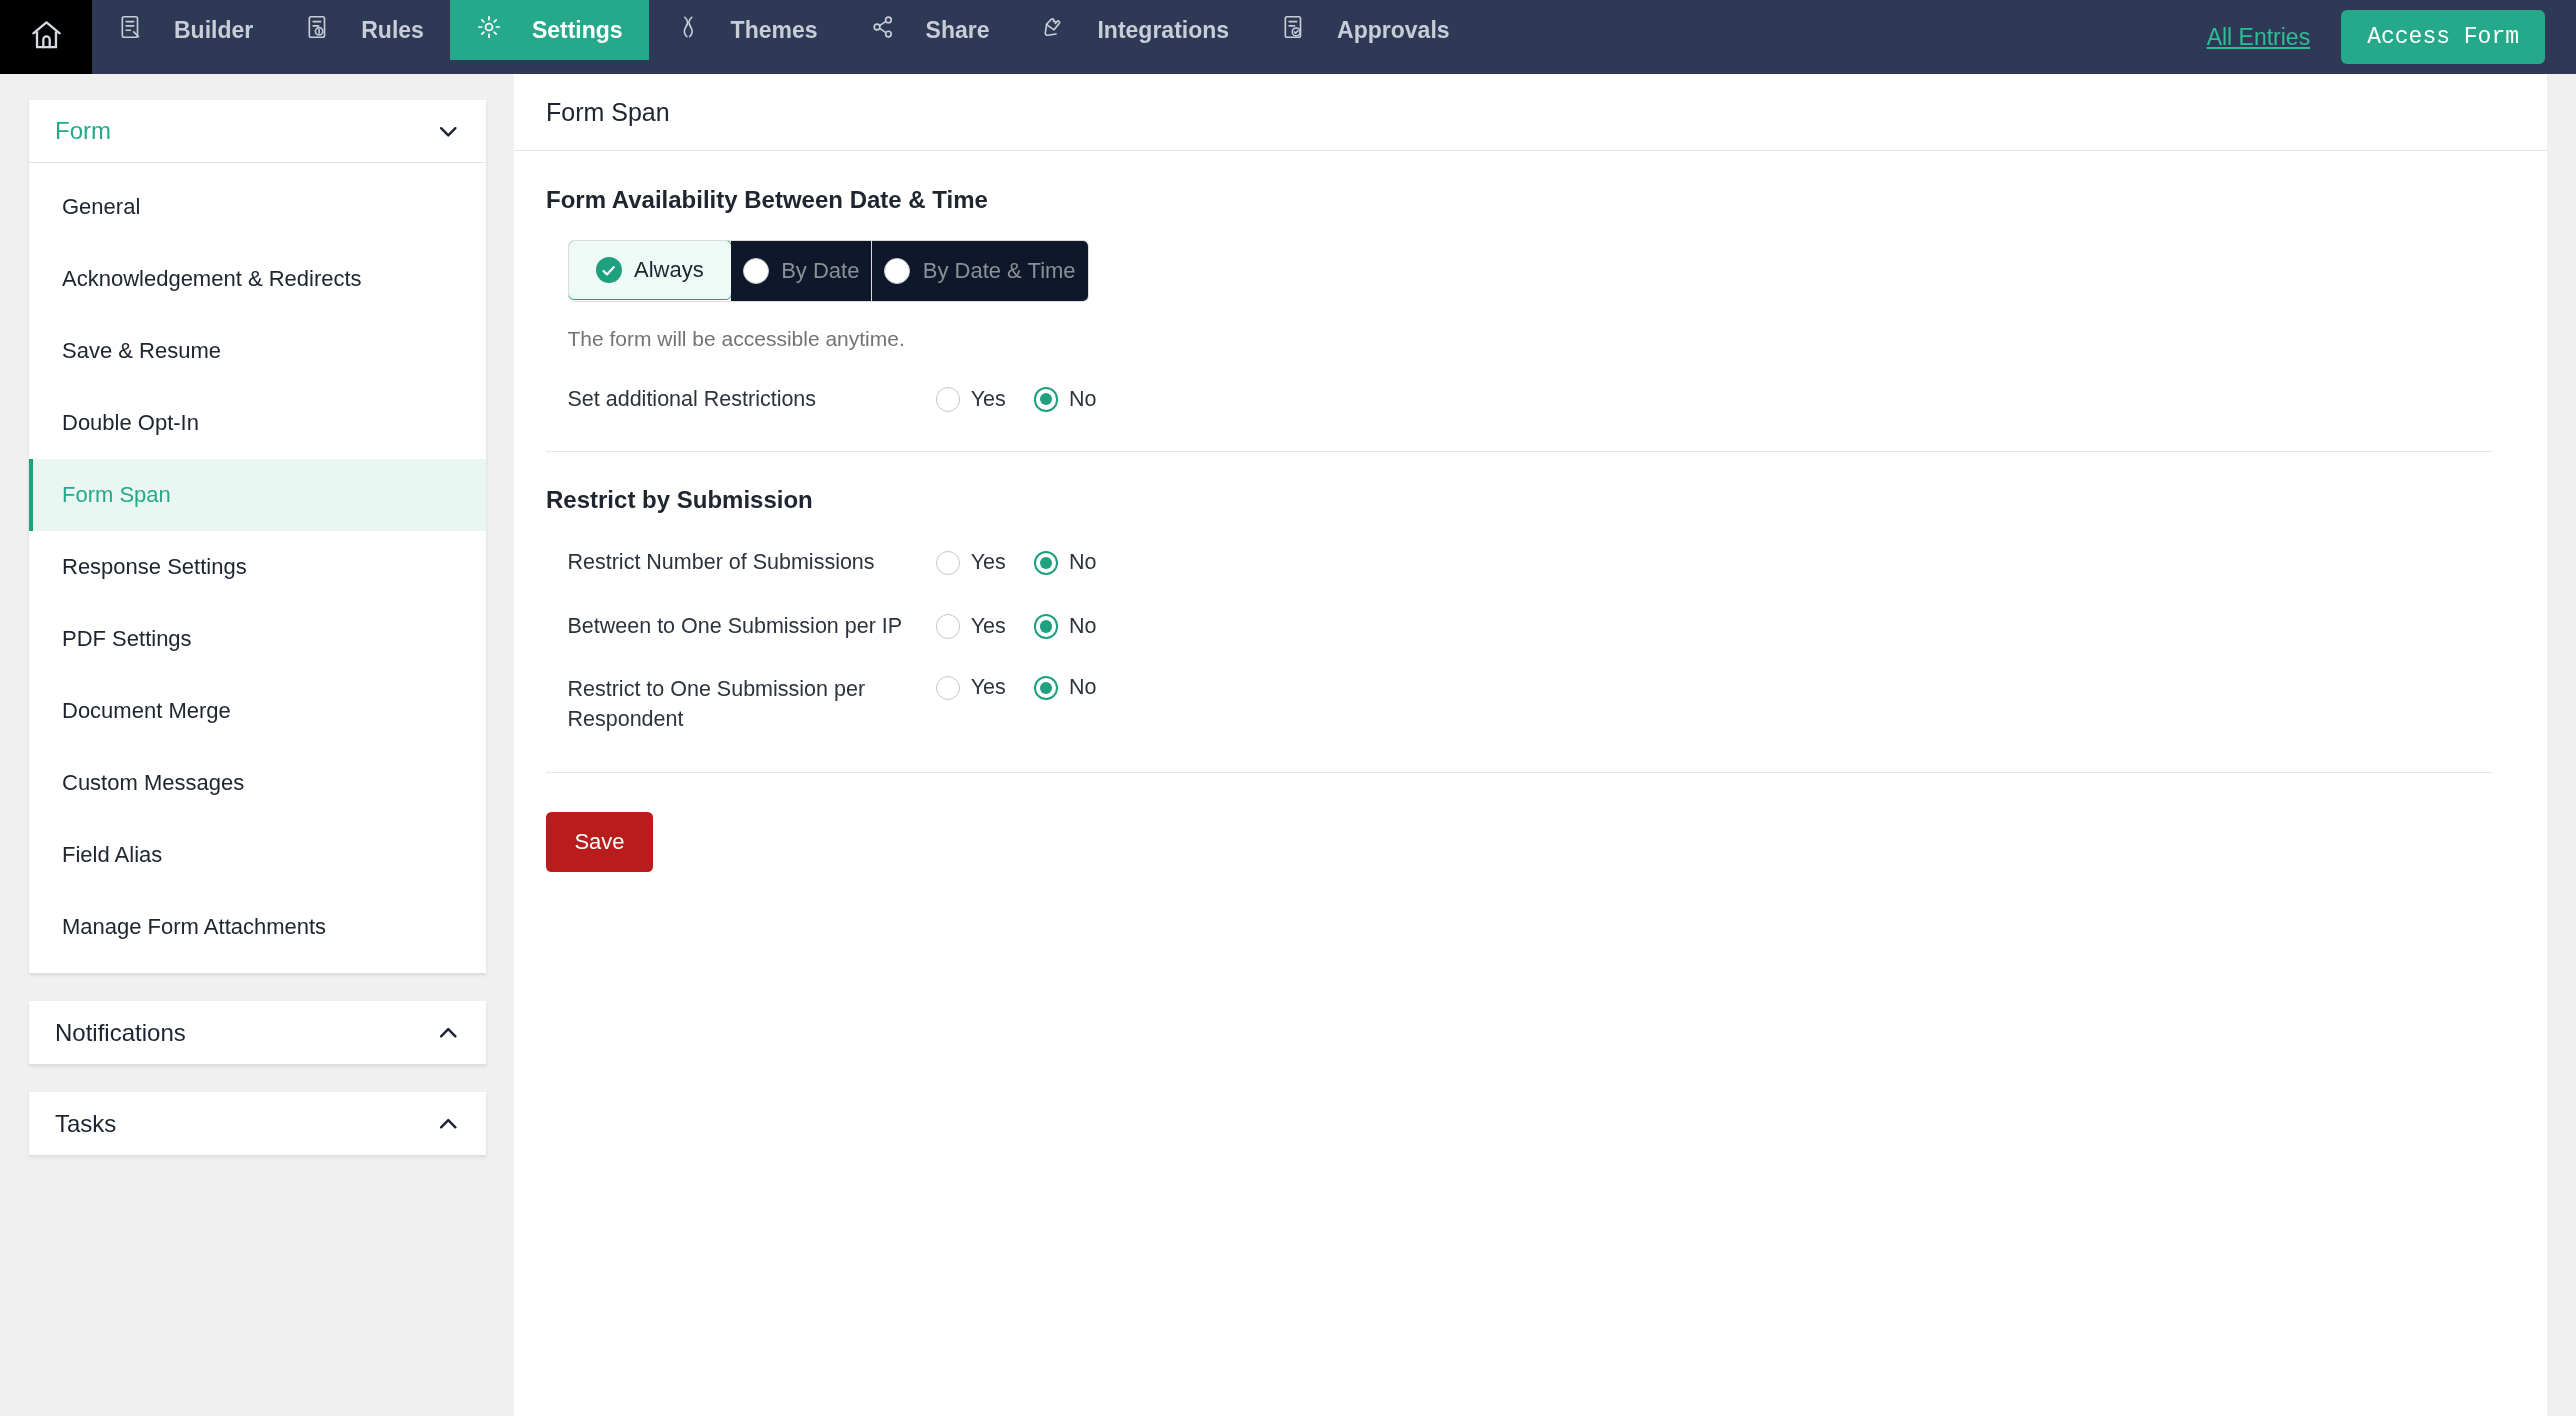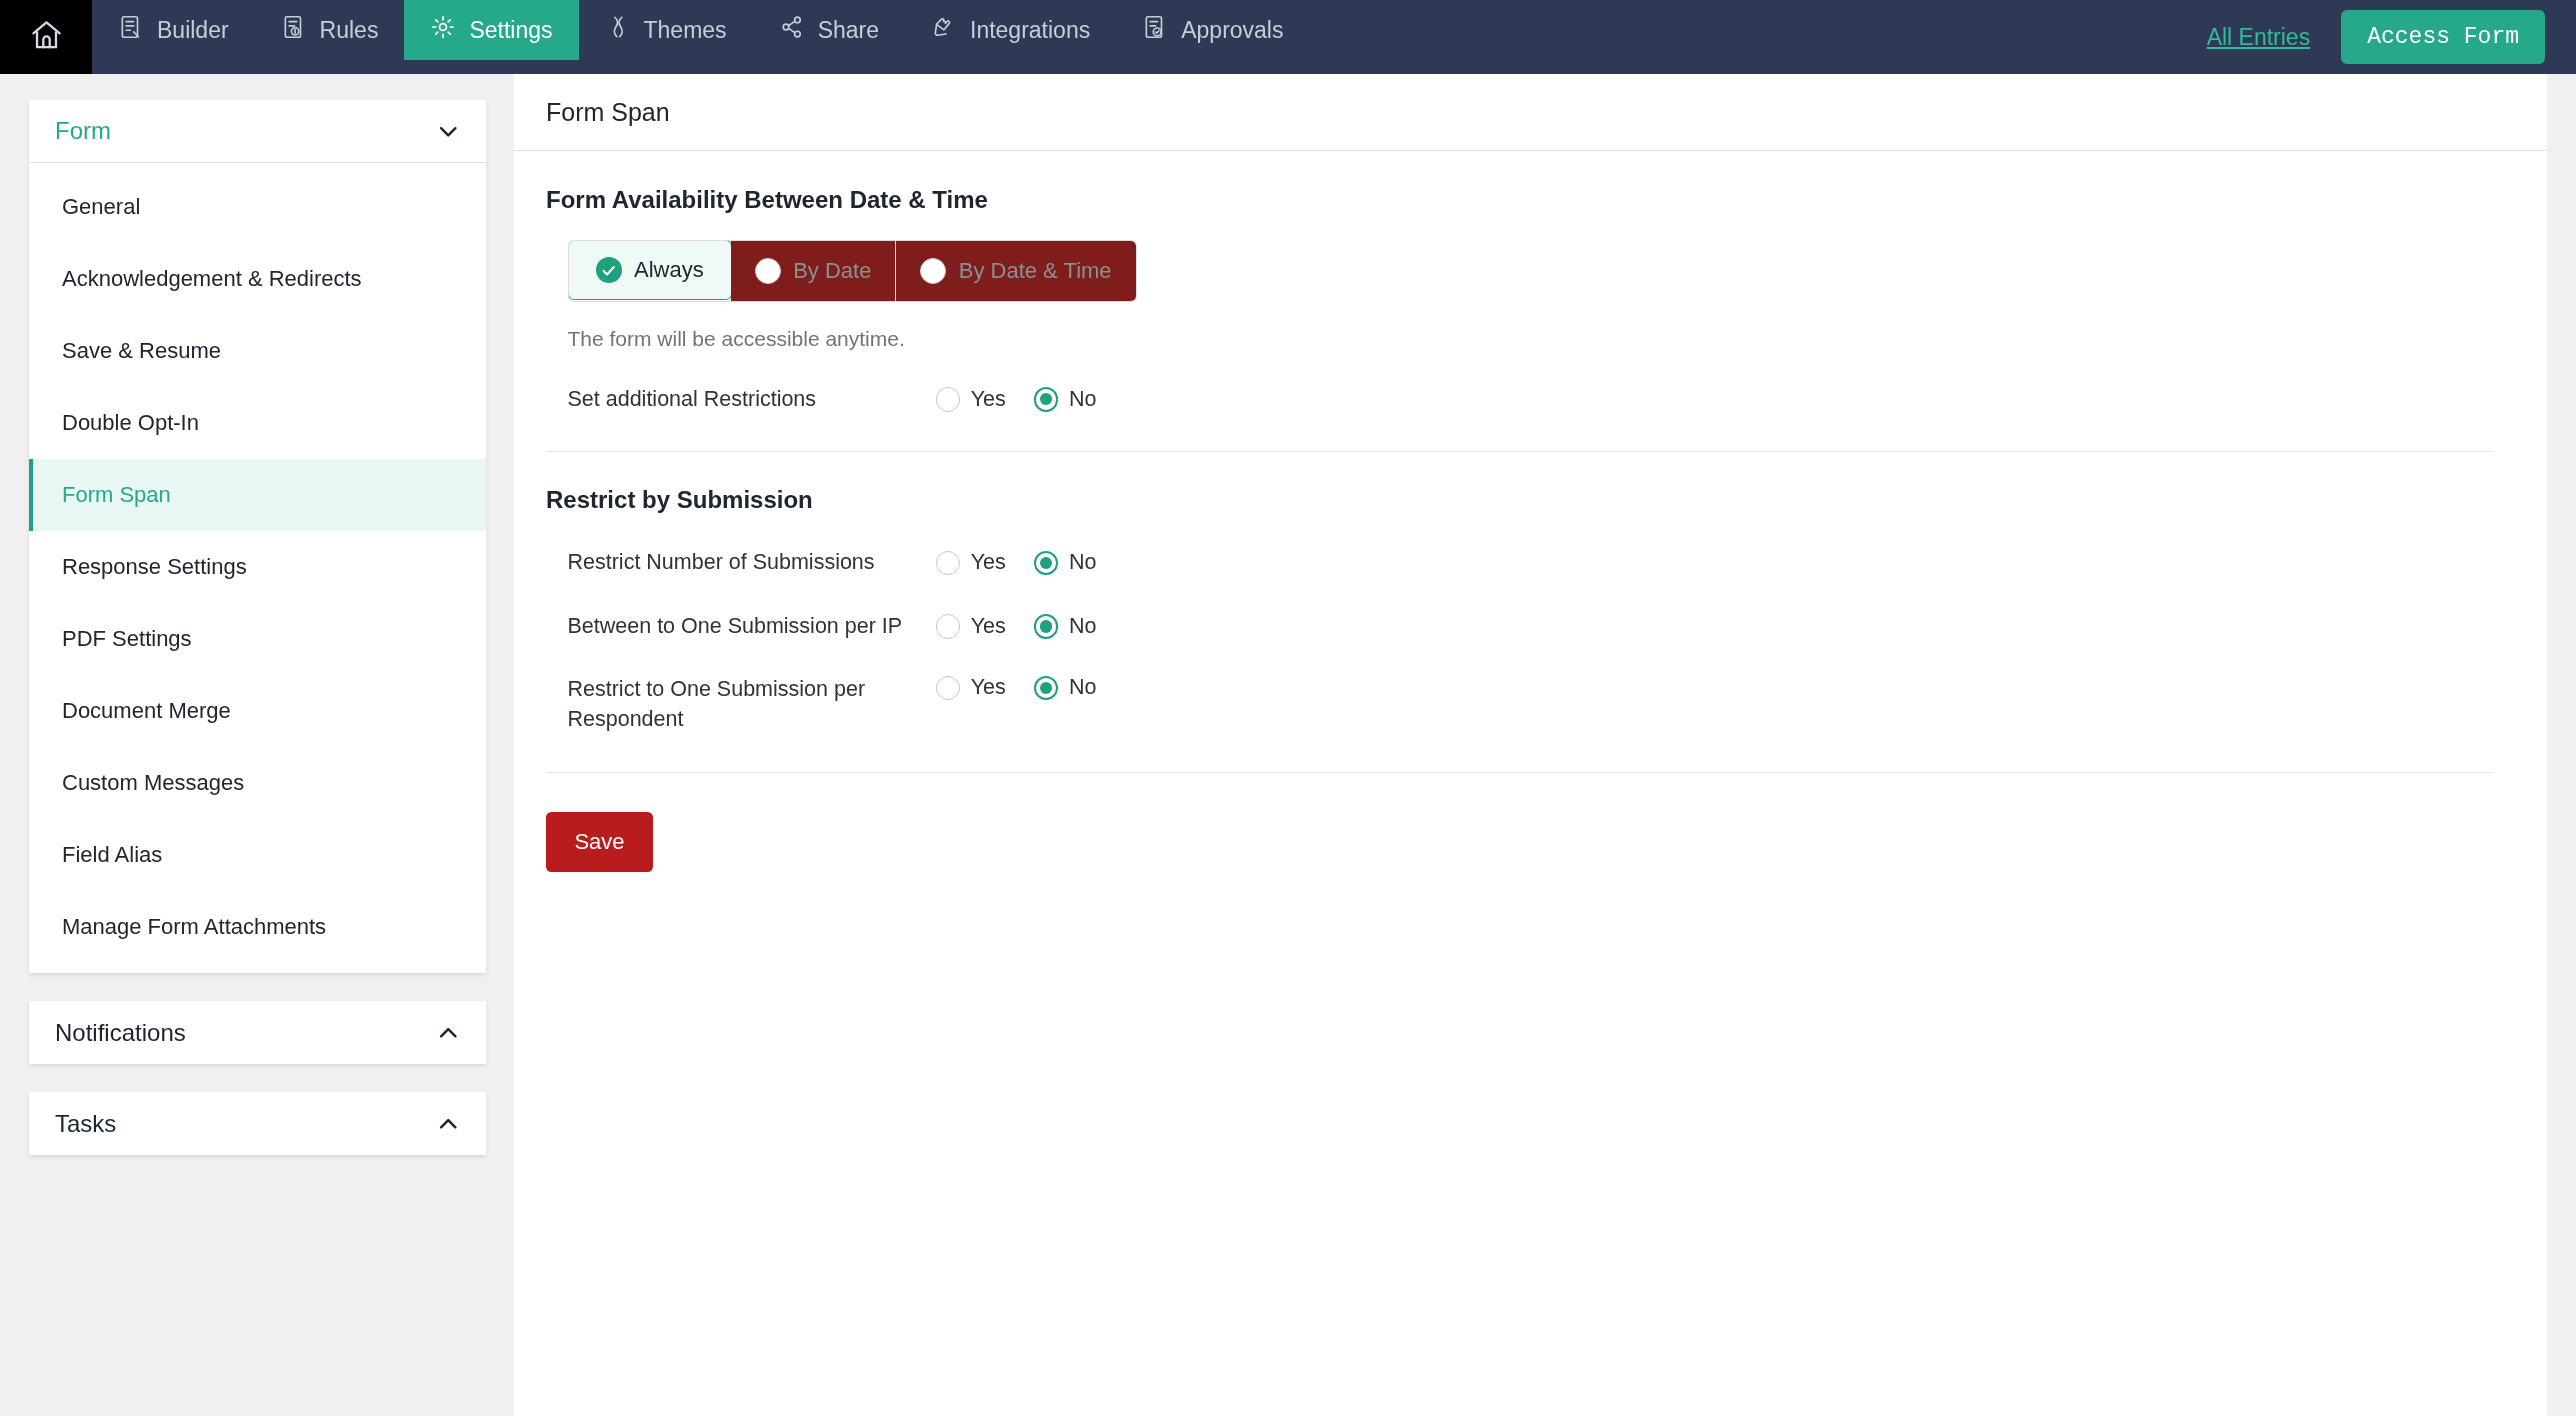--- a/index.html
+++ b/index.html
@@ -21,23 +21,24 @@
     width: 92px; height: 74px;
     background: #000000;
     display: flex; align-items: center; justify-content: center;
     cursor: pointer; flex: 0 0 92px;
   }
   .home-btn svg { width: 35px; height: 35px; }
 
   .nav-tabs { display: flex; align-items: stretch; flex: 0 0 auto; }
   .nav-tab {
     height: 60px; padding: 0 26px;
-    display: flex; align-items: center; gap: 13px;
+    display: flex; align-items: center; gap: 30px;
     color: #c8cdd8; font-size: 23px; cursor: pointer;
     white-space: nowrap;
+    font-weight: bold;
   }
   .nav-tab.active { background: #26a98a; color: #ffffff; }
   .nav-tab svg { width: 26px; height: 26px; flex: 0 0 26px; }
 
   .nav-spacer { flex: 1 1 auto; }
   .nav-right {
     display: flex; align-items: center; gap: 31px;
     padding-right: 31px; flex: 0 0 auto;
   }
   .all-entries {
@@ -112,22 +113,22 @@
   }
 
   
   .segmented {
     display: inline-flex; border: 0.8px solid #dcdcdc;
     border-radius: 6.1px; overflow: hidden; background: #ffffff;
     margin-left: 21.5px;
   }
   .seg {
     height: 60px; display: flex; align-items: center; gap: 12.3px;
-    padding: 0 24px; font-size: 22px; color: #8b8f96; cursor: pointer;
-    border-right: 0.8px solid #dcdcdc; background: #7f1d1d;
+    padding: 0 12px; font-size: 22px; color: #8b8f96; cursor: pointer;
+    border-right: 0.8px solid #dcdcdc; background: #0f172a;
     white-space: nowrap;
   }
   .seg:last-child { border-right: none; }
   .seg.active {
     background: #effaf6; color: #1b2430;
     border: 1.5px solid #1fa07f; border-radius: 6.1px;
     margin: -0.8px; padding: 0 27px;
   }
   .seg-circle {
     width: 26px; height: 26px; border-radius: 50%;

